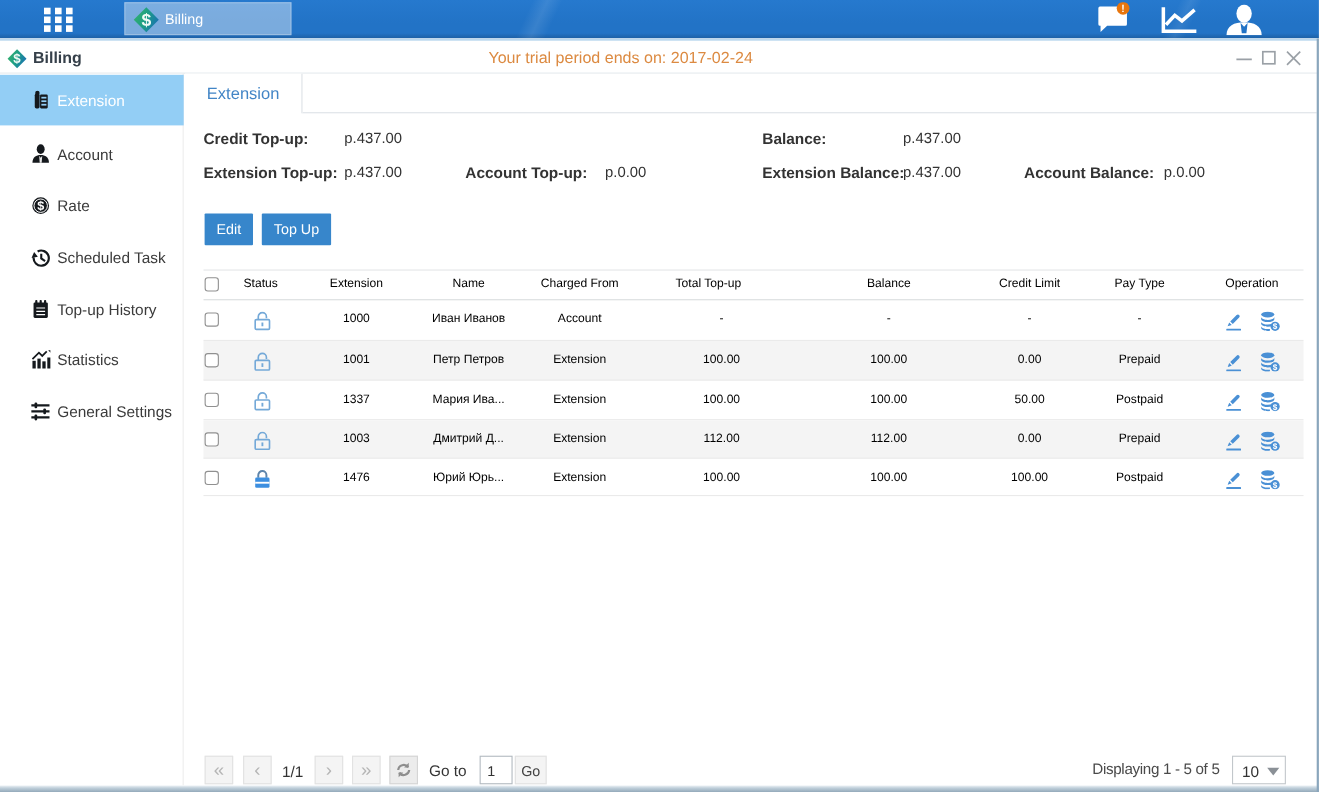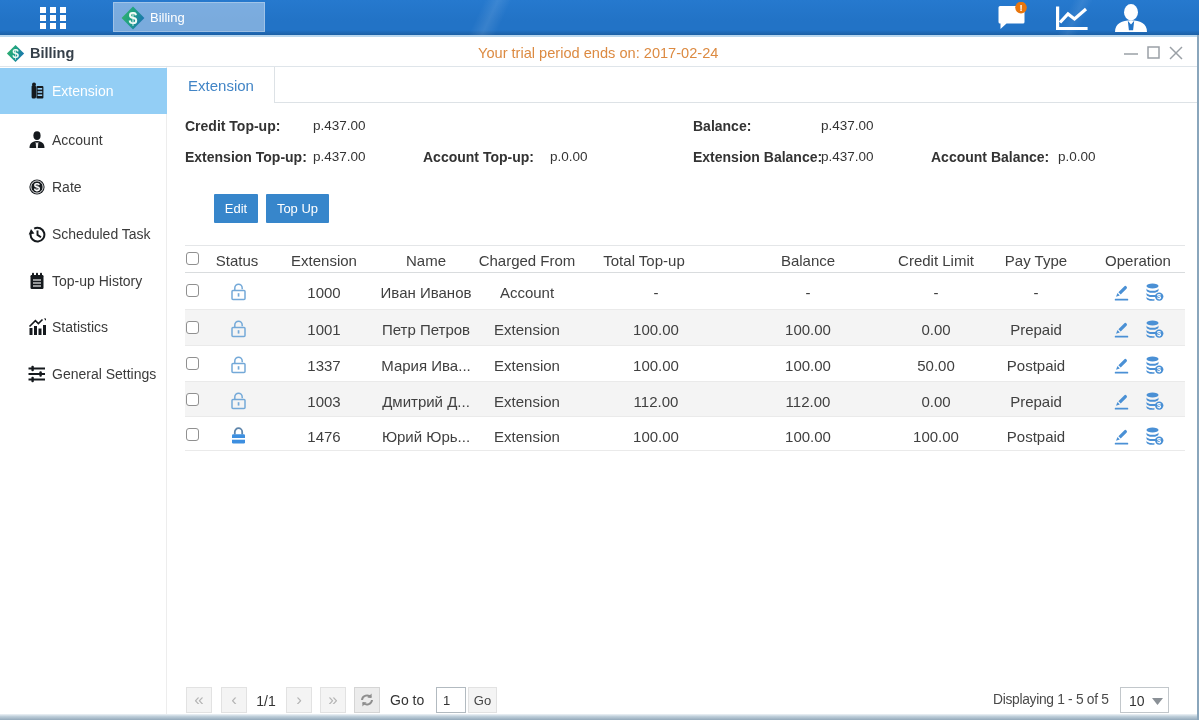--- a/index.html
+++ b/index.html
@@ -16,21 +16,21 @@
 #gridicon div { position:absolute; width:6px; height:6px; background:#fff; }
 #apptab { position:absolute; left:113px; top:2px; width:152px; height:30px;
   background:rgba(255,255,255,0.40); border:1px solid rgba(255,255,255,0.28);
   display:flex; align-items:center; }
 #apptab .txt { color:#fff; font-size:13px; margin-left:36px; }
 
 
 #titlebar { position:absolute; left:0; top:35px; width:1199px; height:32px; background:#fff;
   border-top:2px solid #b9d7ee; border-bottom:1px solid #dfe5ea; }
 #titlebar .name { position:absolute; left:30px; top:8px; font-size:14.5px; font-weight:bold; color:#36404a; }
-#trial { position:absolute; left:478px; top:8px; font-size:14.6px; color:#dc8a41; }
+#trial { position:absolute; left:444px; top:8px; font-size:14.6px; color:#dc8a41; }
 .winctl { position:absolute; top:-2px; height:29px; color:#9aa0a6; }
 
 
 #sidebar { position:absolute; left:0; top:67px; width:167px; height:647px; background:#fff; border-right:1px solid #ededed; }
 .sitem { position:absolute; left:0; width:167px; height:46px; display:flex; align-items:center; font-size:14px; color:#3b3b3b; }
 .sitem .sic { position:absolute; left:28px; width:18px; height:18px; }
 .sitem .stxt { position:absolute; left:52px; }
 .sitem.sel { background:#93cef5; color:#fff; }
 
 #content { position:absolute; left:168px; top:67px; width:1031px; height:647px; background:#fff; }
@@ -40,23 +40,23 @@
 #tabbar .line { position:absolute; left:107px; right:2px; bottom:0; height:1px; background:#dde2e6; }
 #activetab { position:absolute; left:0; top:0; width:107px; height:36px; background:#fff;
   border-right:1px solid #dde2e6; color:#4285c6; font-size:15px; display:flex; align-items:center; justify-content:center; }
 
 
 .lbl { position:absolute; font-size:14px; font-weight:bold; color:#333; }
 .val { position:absolute; font-size:13.5px; color:#333; }
 
 
 .bluebtn { position:absolute; top:194px; height:29px; background:#3786cb; color:#fff; font-size:13px;
-  display:flex; align-items:center; justify-content:center; border-radius:1px;margin-left:28px; }
+  display:flex; align-items:center; justify-content:center; border-radius:1px; }
 .trow { position:relative; width:1000px; }
-.cell { position:absolute; transform:translateX(-50%); font-size:15px; color:#404040; white-space:nowrap; }
+.cell { position:absolute; transform:translateX(-50%); font-size:11px; color:#000000; white-space:nowrap; }
 
 
 .cb { position:absolute; width:13px; height:13px; border:1.5px solid #909090; border-radius:3px; background:#fff; }
 .drow { height:36px; border-bottom:1px solid #eaeaea; }
 .drow.gray { background:#f4f4f4; }
 .drow .cb { left:1px; top:11px; }
 .drow .cell { top:11px; }
 .lock { position:absolute; left:45px; top:10px; width:17px; height:18px; }
 .pencil { position:absolute; left:927px; top:10px; width:18px; height:18px; }
 .coins { position:absolute; left:960px; top:10px; width:19px; height:18px; }

